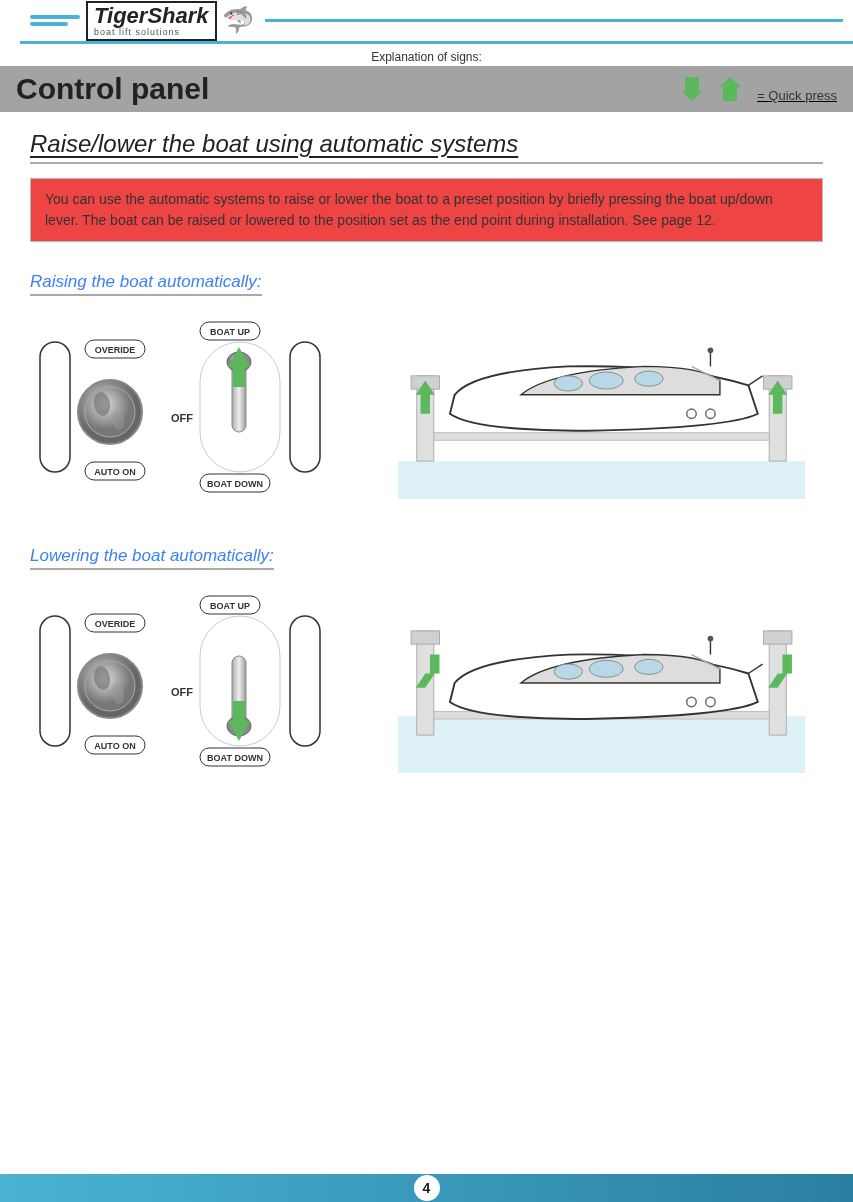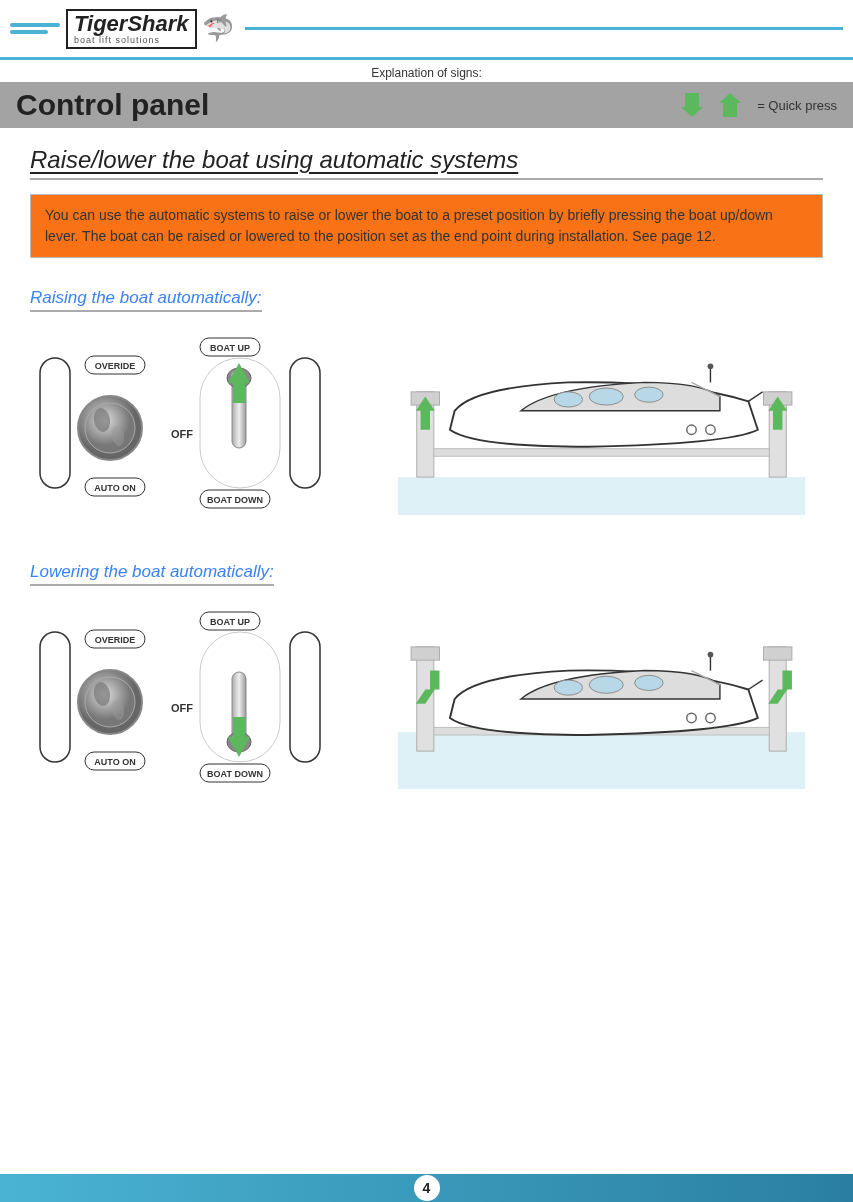--- a/index.html
+++ b/index.html
@@ -11,21 +11,22 @@
       position: relative;
       overflow-x: hidden;
     }
 
     
     .header {
       display: flex;
       align-items: center;
       border-bottom: 3px solid #4ab3d4;
       padding: 20px 10px;
-      height: 60px;
+      height: 44px;
+      margin-left: 20px;
     }
     .logo-area {
       display: flex;
       align-items: center;
       gap: 6px;
     }
     .logo-lines {
       display: flex;
       flex-direction: column;
       gap: 3px;
@@ -78,22 +79,23 @@
     }
     .signs-area {
       display: flex;
       align-items: center;
       gap: 12px;
       margin-left: auto;
       font-size: 13px;
     }
     .sign-group {
       display: flex;
-      align-items: center;
+      align-items: flex-end;
       gap: 16px;
+      text-decoration: underline;
     }
 
     
     .main-content {
       padding: 18px 30px 20px;
     }
 
     
     .section-heading {
       font-size: 24px;
@@ -107,21 +109,21 @@
       text-underline-offset: 4px;
     }
 
     .description-box {
       border: 1px solid #bbb;
       padding: 10px 14px;
       font-size: 14px;
       color: #333;
       line-height: 1.5;
       margin-bottom: 30px;
-      background: #f97316;
+      background: #ef4444;
     }
 
     
     .sub-heading {
       font-size: 17px;
       font-style: italic;
       color: #3b82f6;
       border-bottom: 2px solid #aaa;
       padding-bottom: 2px;
       margin-bottom: 16px;

